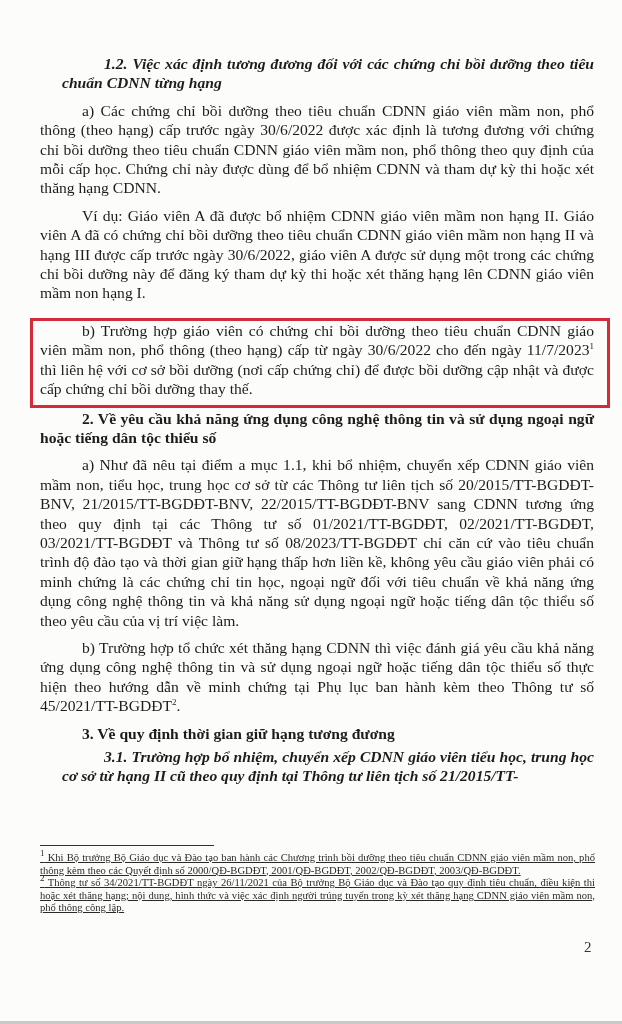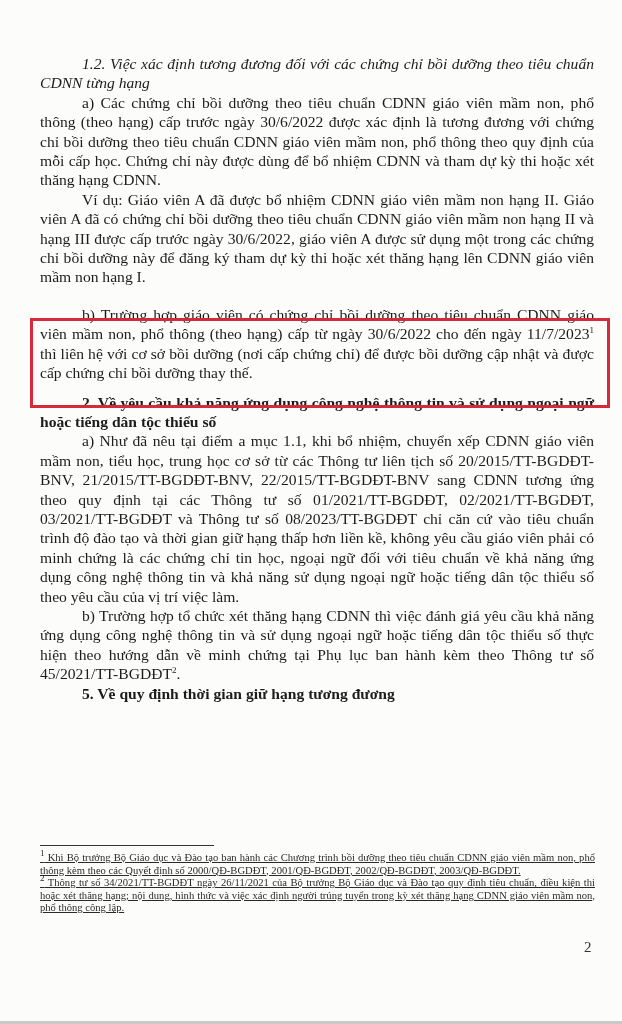--- a/index.html
+++ b/index.html
@@ -13,23 +13,23 @@
   .page {
     position: absolute; left: 0; top: 0; width: 622px; height: 1021px;
     background: #fcfcfb;
     border-bottom: 3px solid #c9c9c9;
   }
   .content {
     position: absolute; left: 40px; top: 54px; width: 554px;
   }
   p { margin: 0; text-align: justify; font-size: 15.6px; line-height: 19.4px; letter-spacing: 0; }
   .indent { text-indent: 42px; }
-  .h-ital { font-weight: normal; font-style: italic; }
+  .h-ital { font-weight: bold; font-style: italic; margin-left: 22px; }
   .h-bold { font-weight: bold; }
-  .gap { }
+  .gap { margin-top: 8px; }
   .gap-s { margin-top: 4px; }
   .it { }
   sup { font-size: 9px; line-height: 0; vertical-align: super; }
   .highlight-box {
     position: absolute; left: 30px; top: 318px; width: 580px; height: 90px;
     border: 3px solid #d42a3a; box-sizing: border-box;
     pointer-events: none;
   }
   .boxed { padding-top: 4px; padding-bottom: 2px; }
   .footnote-rule {
@@ -59,22 +59,23 @@
     <p class="indent gap"><span class="it">Ví dụ:</span><span> Giáo viên A đã được bổ nhiệm CDNN giáo viên mầm non hạng II. Giáo viên A đã có chứng chỉ bồi dưỡng theo tiêu chuẩn CDNN giáo viên mầm non hạng II và hạng III được cấp trước ngày 30/6/2022, giáo viên A được sử dụng một trong các chứng chỉ bồi dưỡng này để đăng ký tham dự kỳ thi hoặc xét thăng hạng lên CDNN giáo viên mầm non hạng I.</span></p>
 
     <p class="indent gap boxed" style="margin-top:14px;"><span>b) Trường hợp giáo viên có chứng chỉ bồi dưỡng theo tiêu chuẩn CDNN giáo viên mầm non, phổ thông (theo hạng) cấp từ ngày 30/6/2022 cho đến ngày 11/7/2023</span><sup>1</sup><span> thì liên hệ với cơ sở bồi dưỡng (nơi cấp chứng chỉ) để được bồi dưỡng cập nhật và được cấp chứng chỉ bồi dưỡng thay thế.</span></p>
 
     <p class="indent h-bold" style="margin-top:8px;">2. Về yêu cầu khả năng ứng dụng công nghệ thông tin và sử dụng ngoại ngữ hoặc tiếng dân tộc thiểu số</p>
 
     <p class="indent gap">a) Như đã nêu tại điểm a mục 1.1, khi bổ nhiệm, chuyển xếp CDNN giáo viên mầm non, tiểu học, trung học cơ sở từ các Thông tư liên tịch số 20/2015/TT-BGDĐT-BNV, 21/2015/TT-BGDĐT-BNV, 22/2015/TT-BGDĐT-BNV sang CDNN tương ứng theo quy định tại các Thông tư số 01/2021/TT-BGDĐT, 02/2021/TT-BGDĐT, 03/2021/TT-BGDĐT và Thông tư số 08/2023/TT-BGDĐT chỉ căn cứ vào tiêu chuẩn trình độ đào tạo và thời gian giữ hạng thấp hơn liền kề, không yêu cầu giáo viên phải có minh chứng là các chứng chỉ tin học, ngoại ngữ đối với tiêu chuẩn về khả năng ứng dụng công nghệ thông tin và khả năng sử dụng ngoại ngữ hoặc tiếng dân tộc thiểu số theo yêu cầu của vị trí việc làm.</p>
 
     <p class="indent gap"><span>b) Trường hợp tổ chức xét thăng hạng CDNN thì việc đánh giá yêu cầu khả năng ứng dụng công nghệ thông tin và sử dụng ngoại ngữ hoặc tiếng dân tộc thiểu số thực hiện theo hướng dẫn về minh chứng tại Phụ lục ban hành kèm theo Thông tư số 45/2021/TT-BGDĐT</span><sup>2</sup><span>.</span></p>
 
-    <p class="indent h-bold gap">5. Về quy định thời gian giữ hạng tương đương</p>
+    <p class="indent h-bold gap">3. Về quy định thời gian giữ hạng tương đương</p>
 
+    <p class="indent h-ital gap-s">3.1. Trường hợp bổ nhiệm, chuyển xếp CDNN giáo viên tiểu học, trung học cơ sở từ hạng II cũ theo quy định tại Thông tư liên tịch số 21/2015/TT-</p>
   </div>
 
   <div class="highlight-box"></div>
 
   <div class="footnote-rule"></div>
 
   <div class="footnotes">
     <p><sup>1</sup><span> Khi Bộ trưởng Bộ Giáo dục và Đào tạo ban hành các Chương trình bồi dưỡng theo tiêu chuẩn CDNN giáo viên mầm non, phổ thông kèm theo các Quyết định số 2000/QĐ-BGDĐT, 2001/QĐ-BGDĐT, 2002/QĐ-BGDĐT, 2003/QĐ-BGDĐT.</span></p>
     <p><sup>2</sup><span> Thông tư số 34/2021/TT-BGDĐT ngày 26/11/2021 của Bộ trưởng Bộ Giáo dục và Đào tạo quy định tiêu chuẩn, điều kiện thi hoặc xét thăng hạng; nội dung, hình thức và việc xác định người trúng tuyển trong kỳ xét thăng hạng CDNN giáo viên mầm non, phổ thông công lập.</span></p>
   </div>

